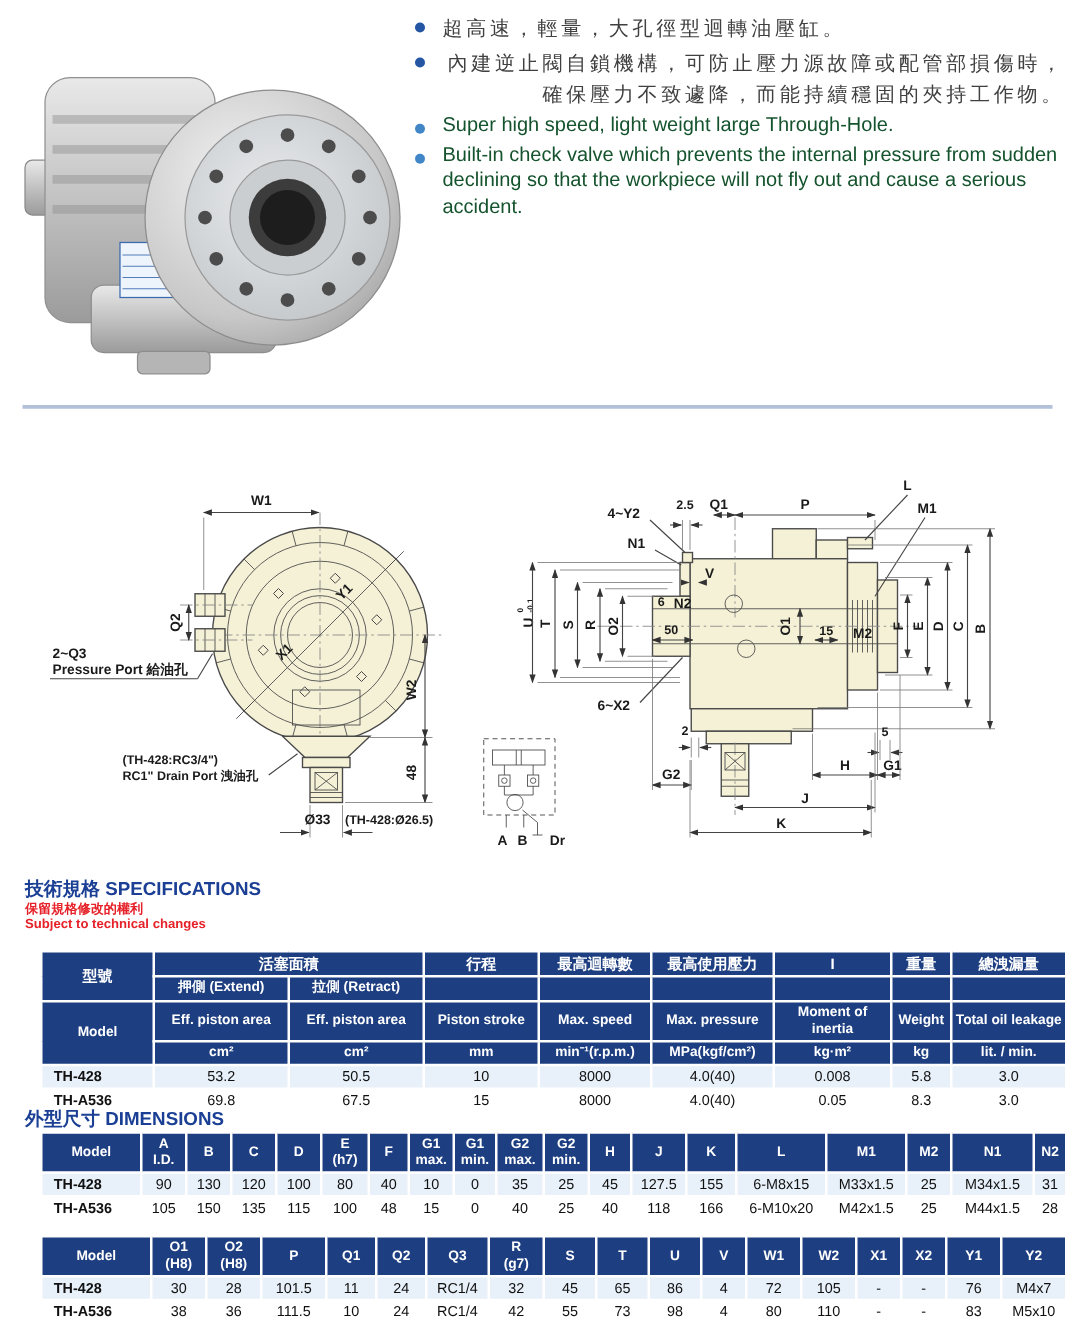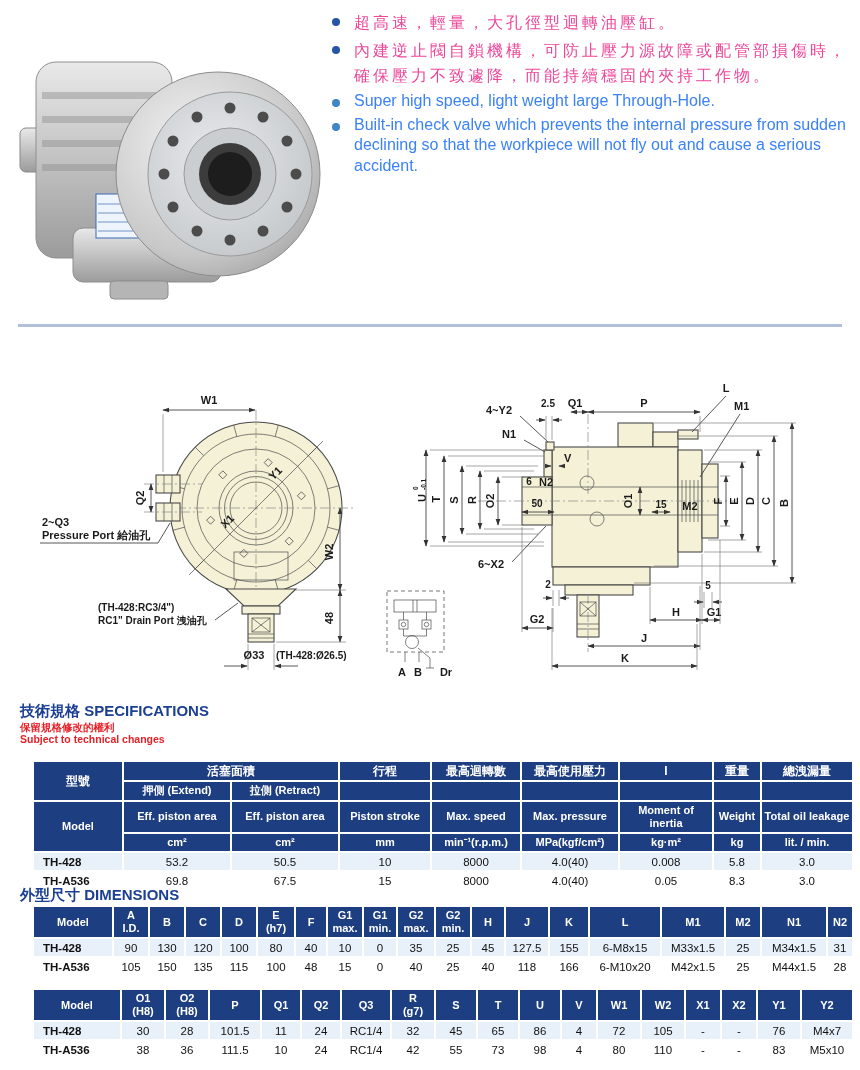--- a/index.html
+++ b/index.html
@@ -6,22 +6,22 @@
   .page{position:relative;width:860px;height:1070px;background:#fff;overflow:hidden;
         font-family:"Liberation Sans",sans-serif;color:#1a1a1a;}
   
   .bullets{position:absolute;left:330px;top:10px;width:522px;}
   .bullets ul{list-style:none;margin:0;padding:0;}
   .bullets li{display:flex;align-items:flex-start;margin:0 0 3px 0;}
   .dot{width:8px;height:8px;border-radius:50%;flex:0 0 8px;margin:8px 14px 0 2px;}
   li.zh .dot{background:#2456a4;}
   li.en .dot{background:#4186c6;}
   li.zh .btxt{font-family:"DejaVu Serif","Liberation Serif",serif;font-size:16px;line-height:25px;
-              letter-spacing:3px;color:#ec4899;}
-  li.en .btxt{font-size:16px;line-height:20.5px;color:#3b82f6;font-family:"Liberation Sans",sans-serif;}
+              letter-spacing:3px;color:#404040;text-align:right;}
+  li.en .btxt{font-size:16px;line-height:20.5px;color:#14532d;font-family:"Liberation Sans",sans-serif;}
   
   .photo{position:absolute;left:18px;top:36px;width:312px;height:276px;}
   
   .divider{position:absolute;left:18px;top:324px;width:824px;height:3px;background:#b3c0da;}
   
   .front-svg{position:absolute;left:18px;top:380px;}
   .section-svg{position:absolute;left:378px;top:376px;}
   .dim{font:600 11px "Liberation Sans",sans-serif;fill:#1a1a1a;}
   .sm{font:600 10px "Liberation Sans",sans-serif;fill:#1a1a1a;}
   .tiny{font:600 6.5px "Liberation Sans",sans-serif;fill:#1a1a1a;}

